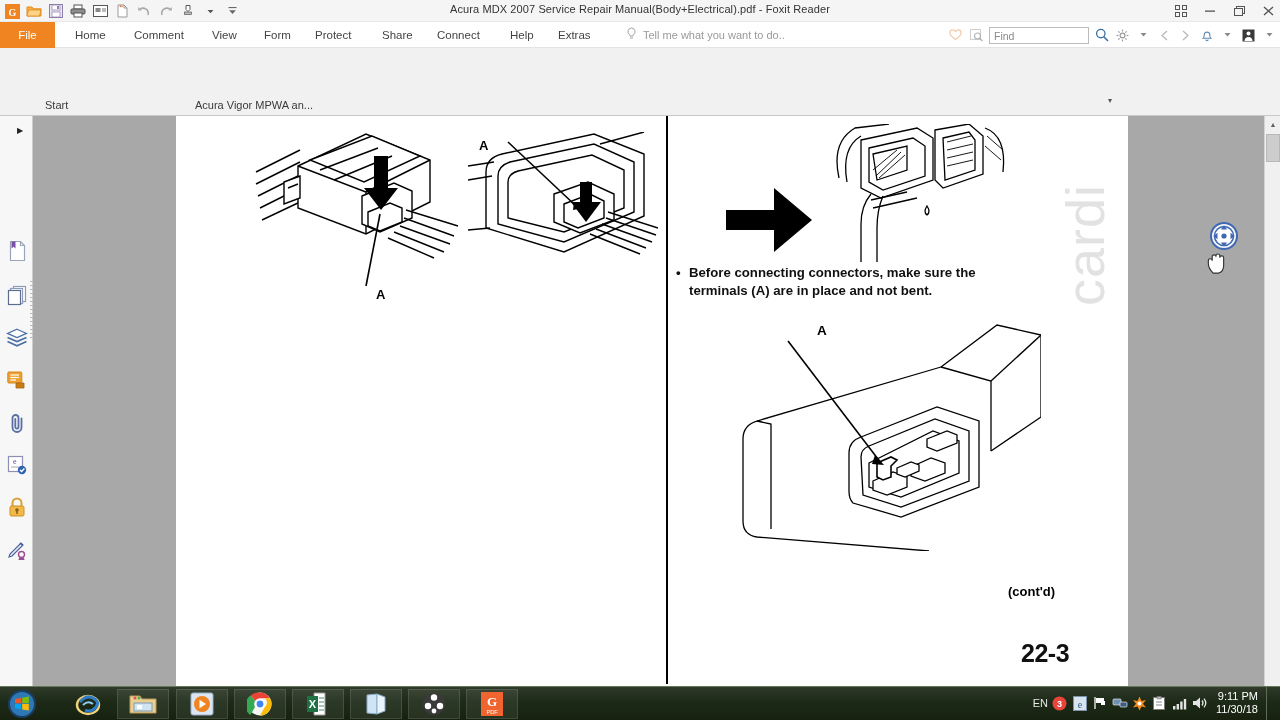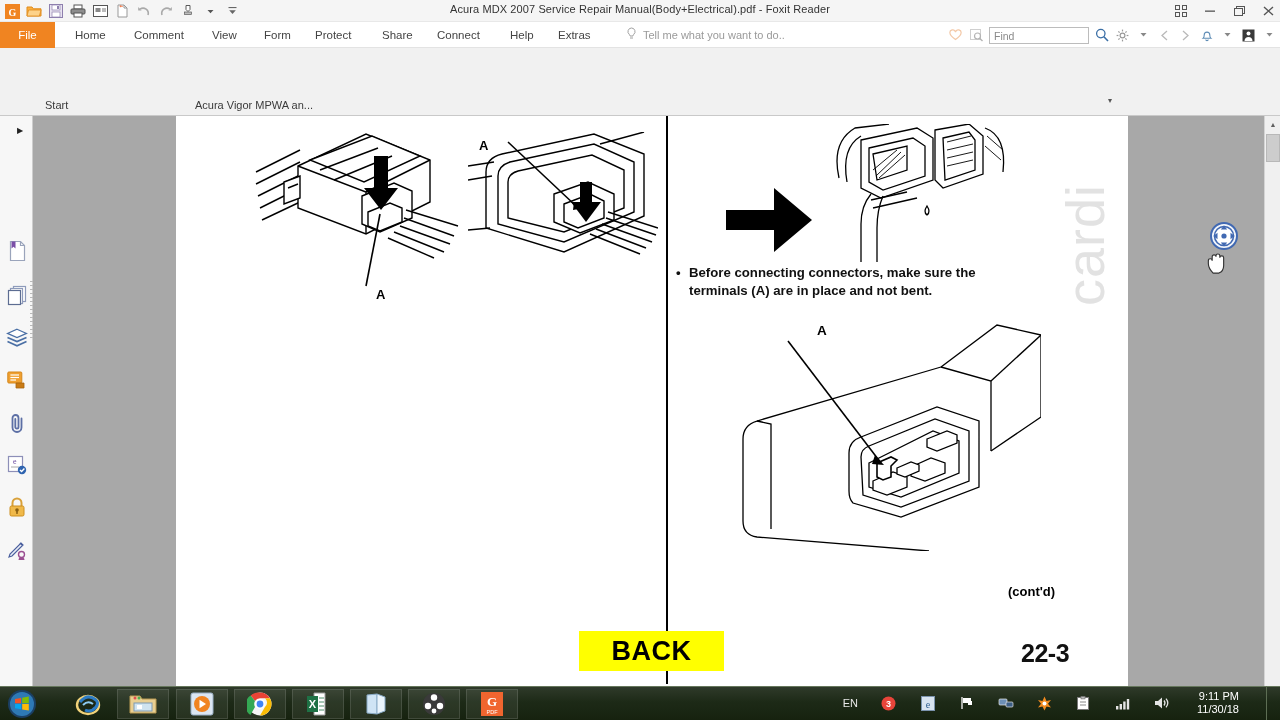--- a/index.html
+++ b/index.html
@@ -147,21 +147,21 @@
   #taskbar { position:absolute; left:0; bottom:0; width:1280px; height:34px;
     background:linear-gradient(to bottom,#2f3a2a 0%,#1d2a17 45%,#16220f 100%);
     border-top:1px solid #66775c; }
   #startorb { position:absolute; left:3px; top:1px; width:38px; height:32px; }
   .tbitem { position:absolute; top:2px; width:52px; height:30px;
             display:flex; align-items:center; justify-content:center;
             border:1px solid rgba(255,255,255,0.12);
             background:rgba(255,255,255,0.07); }
   .tbitem.plain { border-color:transparent; background:transparent; }
   #tray { position:absolute; right:0; top:0; height:32px;
-          display:flex; align-items:center; gap:23px; padding-right:4px; }
+          display:flex; align-items:center; gap:4px; padding-right:4px; }
   #trayclock { font-size:11px; color:#fff; line-height:13px;
                text-align:right; padding:0 4px; }
   #showdesk { width:10px; height:34px; border-left:1px solid #5d6e54; }
   .trayico { width:16px; height:16px; display:flex; align-items:center;
              justify-content:center; }
   #langind { font-size:11px; color:#e8e8e8; }
 </style>
 </head>
 <body>
 
@@ -601,21 +601,20 @@
           <path d="M136 142 L150 136 L156 139 L150 145 L150 156 L142 159 L136 156 Z" fill="#fff" stroke-width="1.6"></path>
         </g>
 
         <line x1="47" y1="20" x2="140" y2="142" stroke="#000" stroke-width="1.6"></line>
         <path d="M134 134 l9 10 l-12 -1 z" fill="#000"></path>
       </svg>
       <div style="position:absolute;left:641px;top:207px;font-size:13.5px;font-weight:bold;color:#000">A</div>
 
       <div id="contd">(cont'd)</div>
       <div id="pageno">22-3</div>
-      <div id="backbtn">BACK</div>
     </div>
 
     <div id="rightgray">
       <svg id="panbtn" style="left:82px;top:106px" width="28" height="28" viewBox="0 0 28 28">
         <circle cx="14" cy="14" r="13" fill="#f2f5fa" stroke="#4169b2" stroke-width="2"></circle>
         <circle cx="14" cy="14" r="9.5" fill="#fff" stroke="#4169b2" stroke-width="1.6"></circle>
         <circle cx="14" cy="14" r="2.6" fill="#4169b2"></circle>
         <path d="M14 3.5l3.2 4h-6.4z" fill="#4169b2"></path>
         <path d="M14 24.5l3.2-4h-6.4z" fill="#4169b2"></path>
         <path d="M3.5 14l4-3.2v6.4z" fill="#4169b2"></path>

